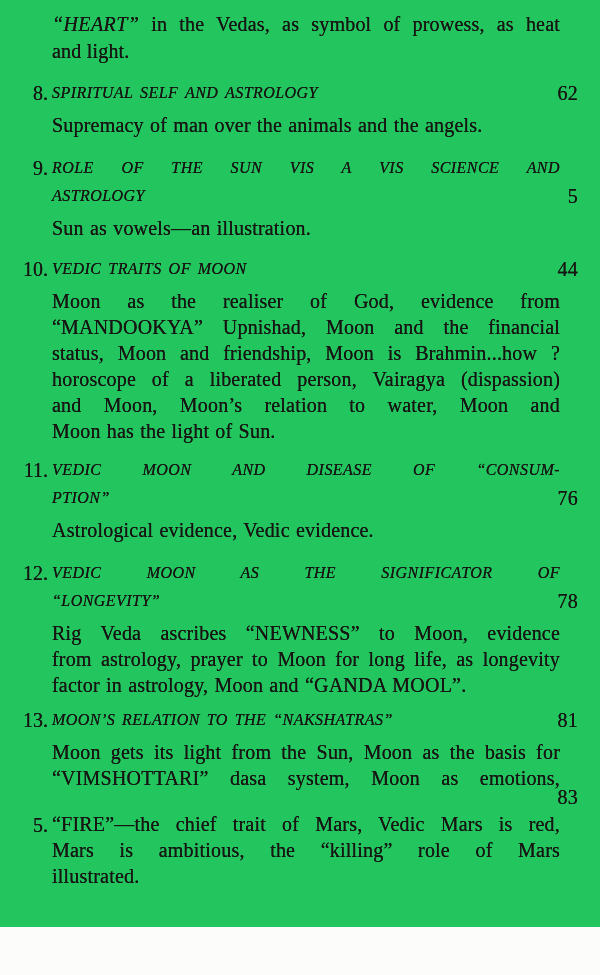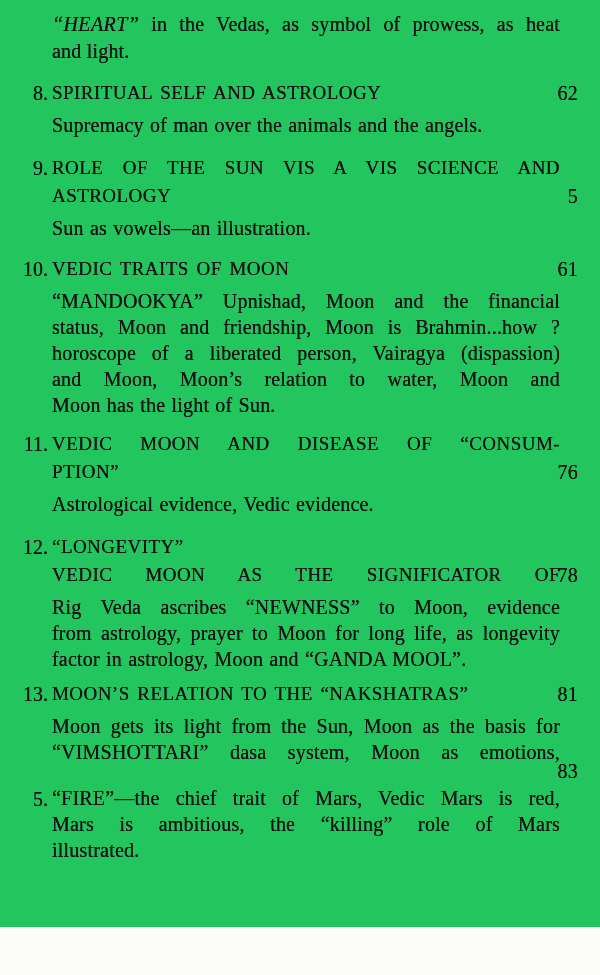--- a/index.html
+++ b/index.html
@@ -47,21 +47,22 @@
     top: 0;
     width: 42px;
     text-align: right;
     font-style: normal;
     font-size: 20px;
     line-height: 28px;
   }
   .entry-head .title {
     margin-left: 46px;
     margin-right: 18px;
-    font-size: 19px;
+    font-style: italic;
+    font-size: 16px;
     line-height: 28px;
     letter-spacing: 0.45px;
     word-spacing: 2.5px;
   }
   .entry-head .pageno {
     position: absolute;
     right: 0;
     bottom: 0;
     font-style: normal;
     font-size: 20px;
@@ -123,23 +124,24 @@
         <div class="tline">Sun as vowels—an illustration.</div>
       </div>
   </div>
 
   <div class="entry e10">
     <div class="entry-head">
       <span class="num">10.</span>
       <div class="title">
           <div class="tline">VEDIC TRAITS OF MOON</div>
         </div>
-      <span class="pageno">61</span>
-    </div>
-    <div class="desc">
+      <span class="pageno">44</span>
+    </div>
+    <div class="desc">
+        <div class="tline stretch">Moon as the realiser of God, evidence from</div>
         <div class="tline stretch">“MANDOOKYA” Upnishad, Moon and the financial</div>
         <div class="tline stretch">status, Moon and friendship, Moon is Brahmin...how ?</div>
         <div class="tline stretch">horoscope of a liberated person, Vairagya (dispassion)</div>
         <div class="tline stretch">and Moon, Moon’s relation to water, Moon and</div>
         <div class="tline">Moon has the light of Sun.</div>
       </div>
   </div>
 
   <div class="entry e11">
     <div class="entry-head">
@@ -152,22 +154,22 @@
     </div>
     <div class="desc">
         <div class="tline">Astrological evidence, Vedic evidence.</div>
       </div>
   </div>
 
   <div class="entry e12">
     <div class="entry-head">
       <span class="num">12.</span>
       <div class="title">
+          <div class="tline stretch">VEDIC MOON AS THE SIGNIFICATOR OF</div>
           <div class="tline">“LONGEVITY”</div>
-          <div class="tline stretch">VEDIC MOON AS THE SIGNIFICATOR OF</div>
         </div>
       <span class="pageno">78</span>
     </div>
     <div class="desc">
         <div class="tline stretch">Rig Veda ascribes “NEWNESS” to Moon, evidence</div>
         <div class="tline stretch">from astrology, prayer to Moon for long life, as longevity</div>
         <div class="tline">factor in astrology, Moon and “GANDA MOOL”.</div>
       </div>
   </div>
 

